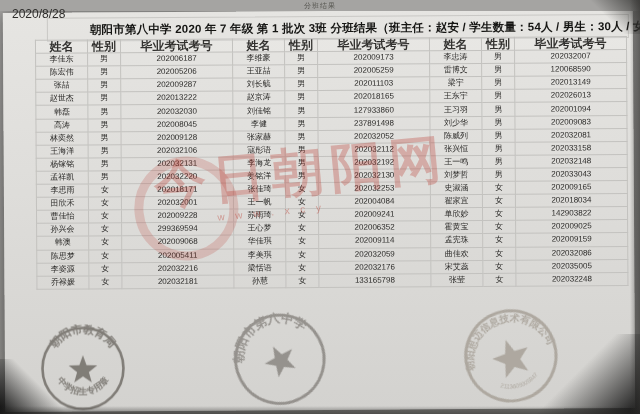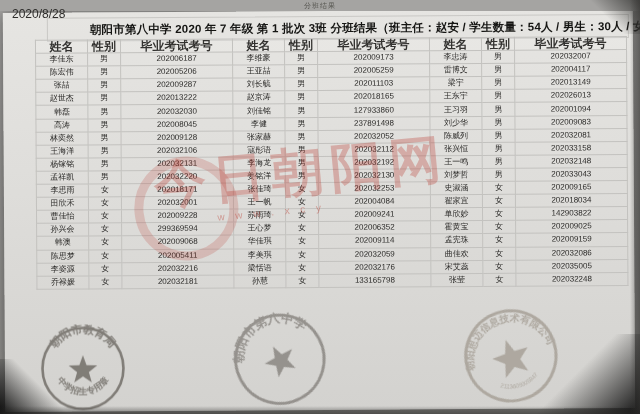--- a/index.html
+++ b/index.html
@@ -106,21 +106,21 @@
           </tr>
           <tr>
             <td>陈宏伟</td>
             <td>男</td>
             <td>202005206</td>
             <td>王亚喆</td>
             <td>男</td>
             <td>202005259</td>
             <td>雷博文</td>
             <td>男</td>
-            <td>202004117</td>
+            <td>120068590</td>
           </tr>
           <tr>
             <td>张喆</td>
             <td>男</td>
             <td>202009287</td>
             <td>刘长毓</td>
             <td>男</td>
             <td>202011103</td>
             <td>梁宇</td>
             <td>男</td>

